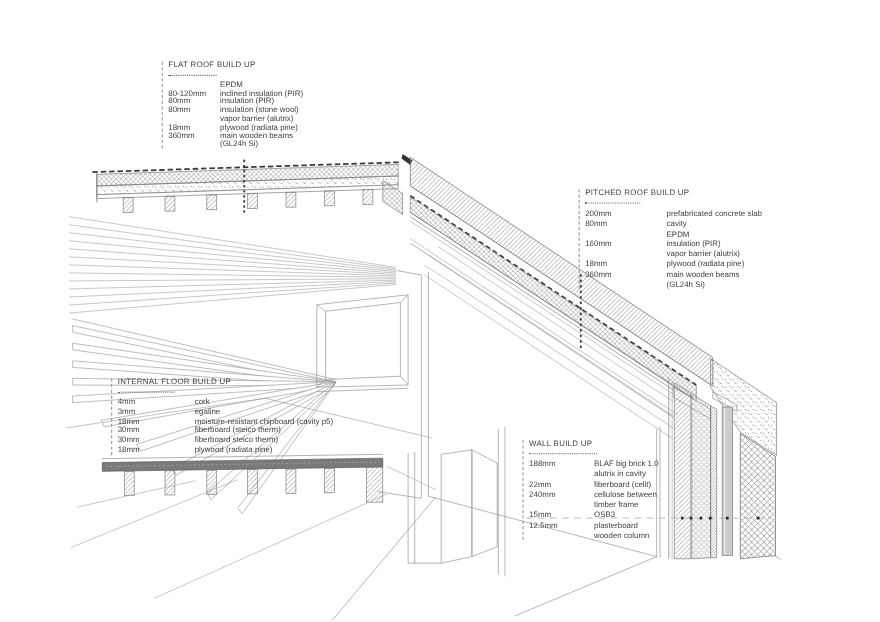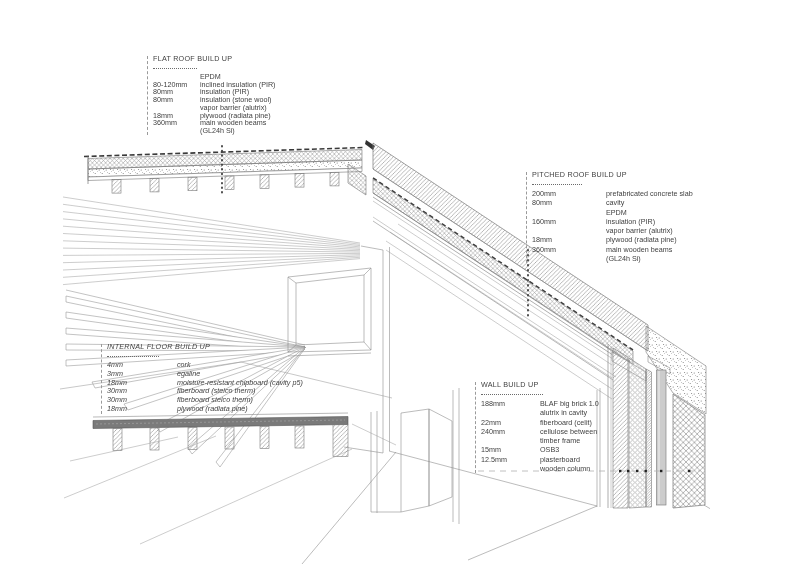--- a/index.html
+++ b/index.html
@@ -10,23 +10,23 @@
   .block .vline{position:absolute;left:-6px;top:1px;bottom:0;border-left:1px dashed #9a9a9a;}
   .block .title{line-height:8px;letter-spacing:.25px;white-space:nowrap;}
   .block .divider{border-top:1.5px dotted #6b6b6b;margin:5px 0 4px 0;}
   .row{display:flex;white-space:nowrap;align-items:center;}
   .row .size{flex:0 0 auto;width:var(--dw,50px);}
   .block.flat{left:153px;top:55px;}   .block.flat{--dw:47px;} .block.flat .row{line-height:7.7px;}
   .block.flat .divider{width:44px;}
   .block.flat .row:first-child .desc{padding-left:26px;}
   .block.pitched{left:532px;top:171px;--dw:50px;} .block.pitched .row{line-height:9.3px;gap:24px;}
   .block.pitched .divider{width:50px;}
-  .block.floor{left:107px;top:343px;font-style:italic;--dw:70px;} .block.floor .row{line-height:8.8px;}
+  .block.floor{left:107px;top:343px;--dw:70px;} .block.floor .row{line-height:8.8px;}
   .block.floor .divider{width:52px;}
-  .block.wall{left:481px;top:381px;--dw:59px;} .block.wall .row{line-height:9.3px;}
+  .block.wall{left:481px;top:399px;--dw:59px;} .block.wall .row{line-height:9.3px;}
   .block.wall .divider{width:62px;}
 </style>
 </head>
 <body style="color: rgb(63, 63, 63);">
 
 <div id="stage">
 
   <svg id="drawing" width="800" height="565" viewBox="0 0 800 565" xmlns="http://www.w3.org/2000/svg">
     <defs>
       <pattern id="xh" width="4.4" height="4.4" patternUnits="userSpaceOnUse">

